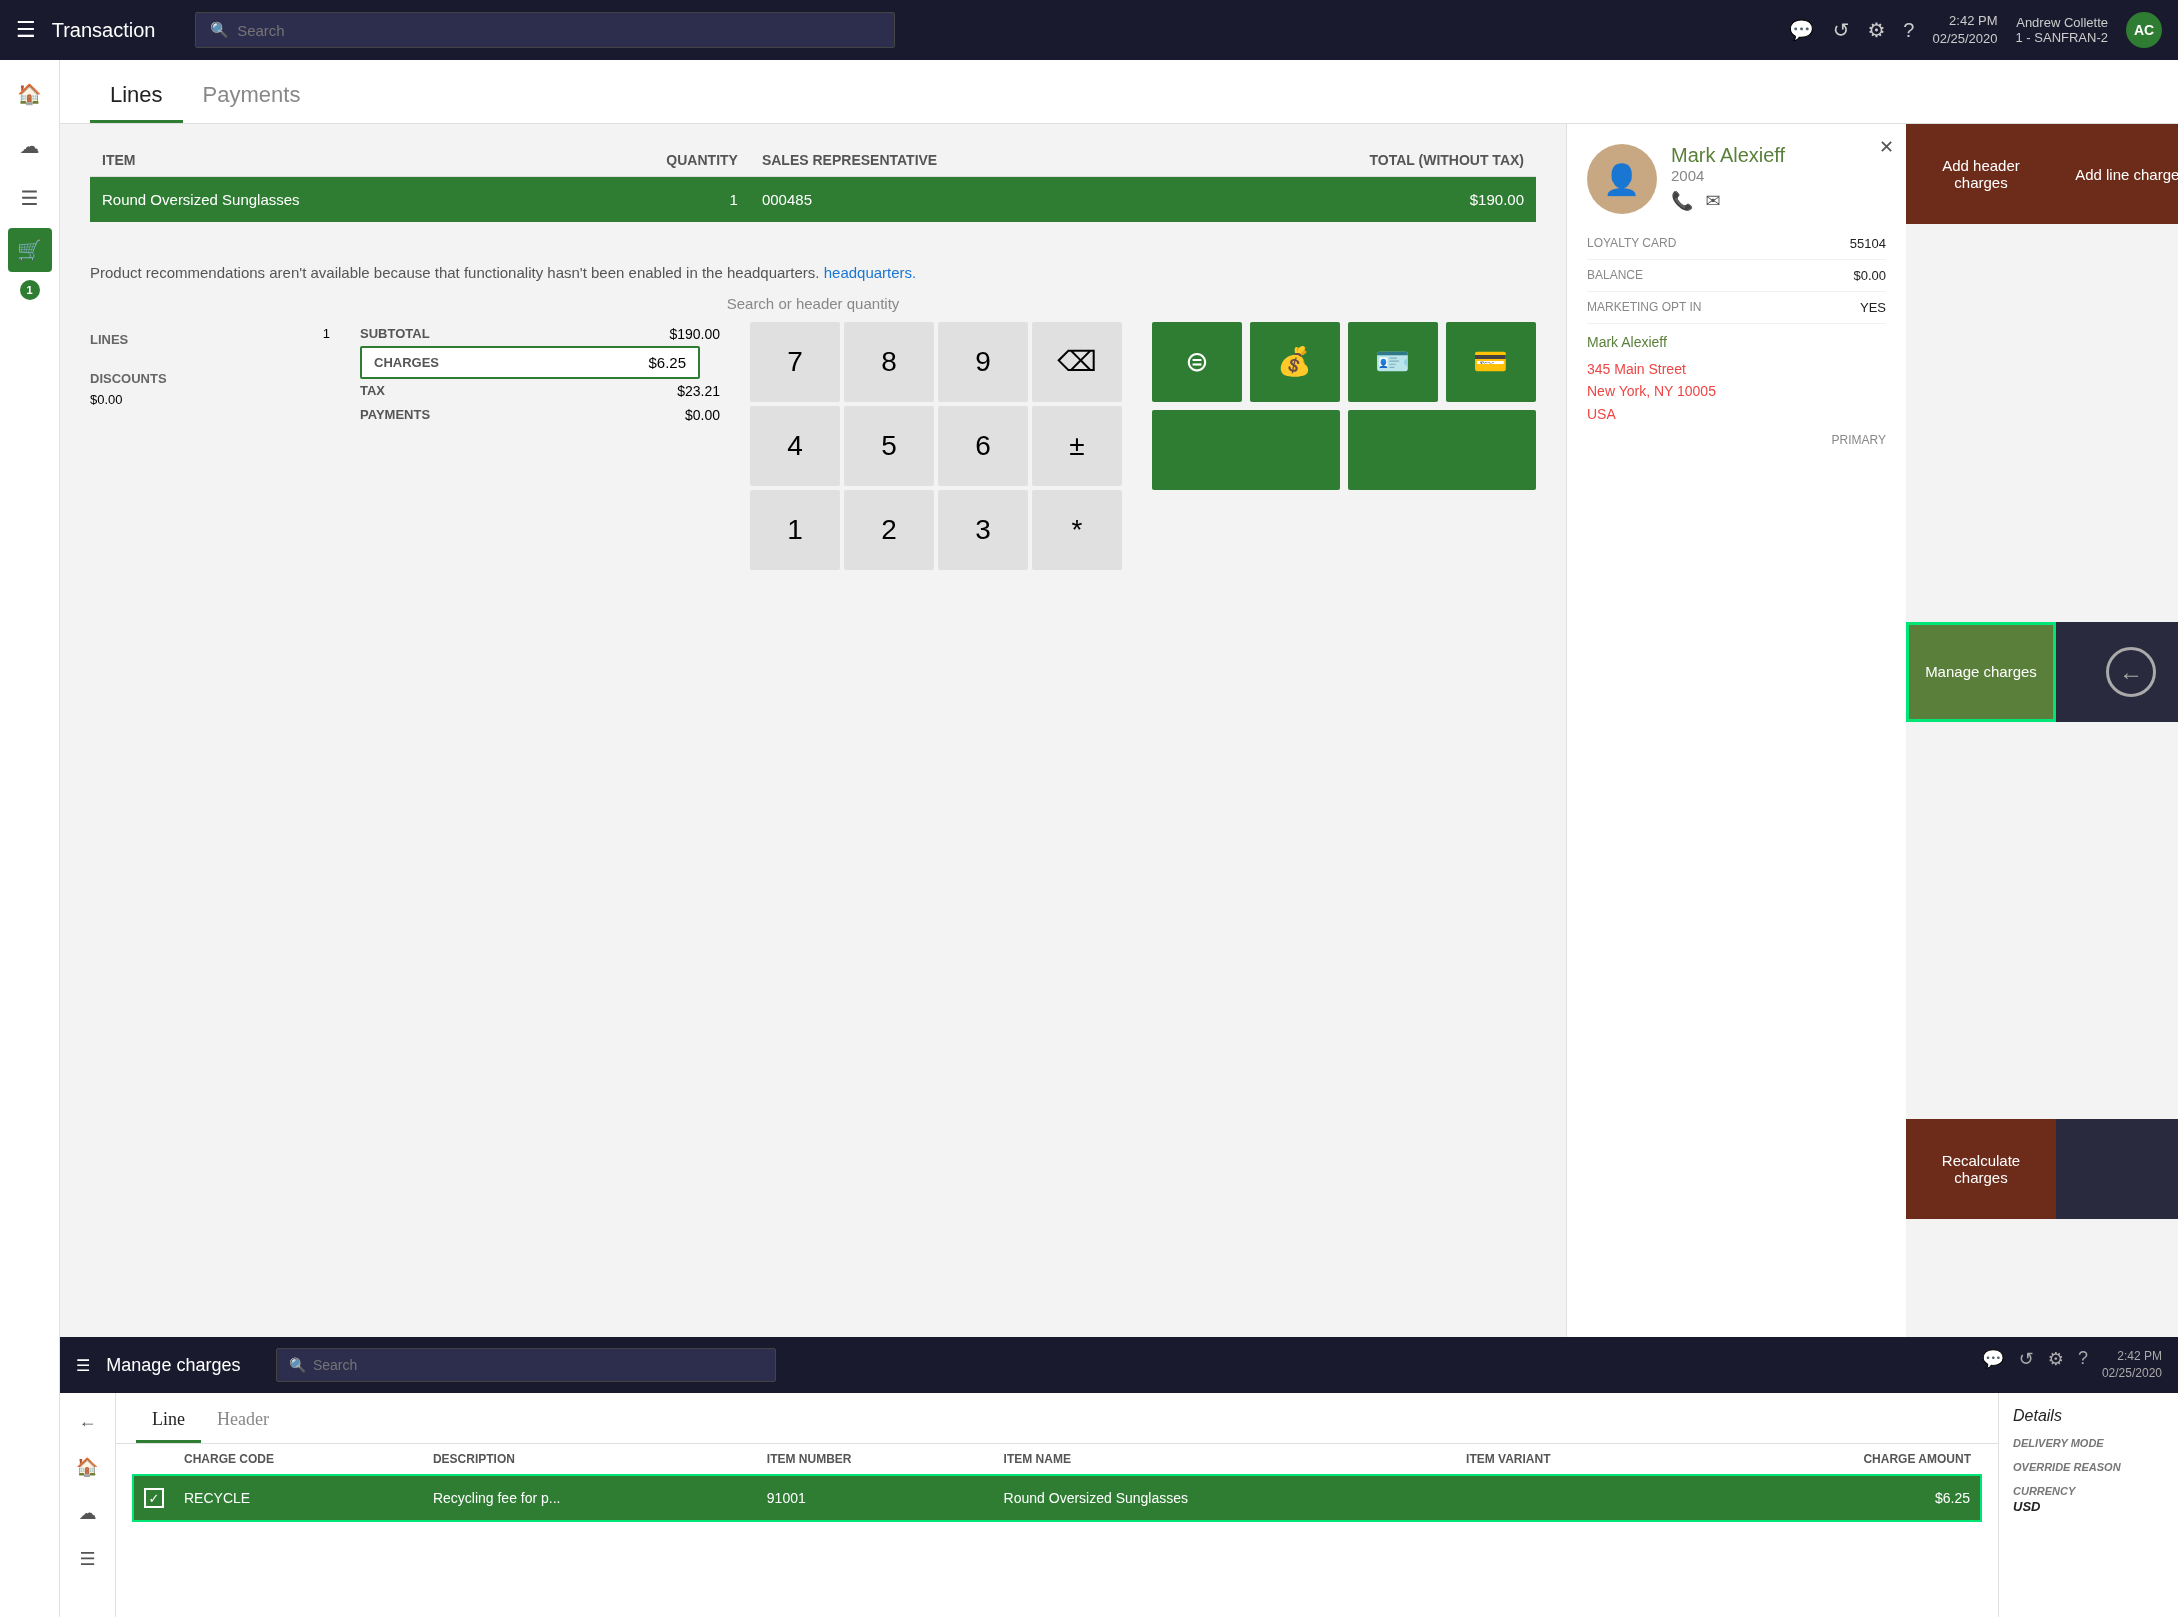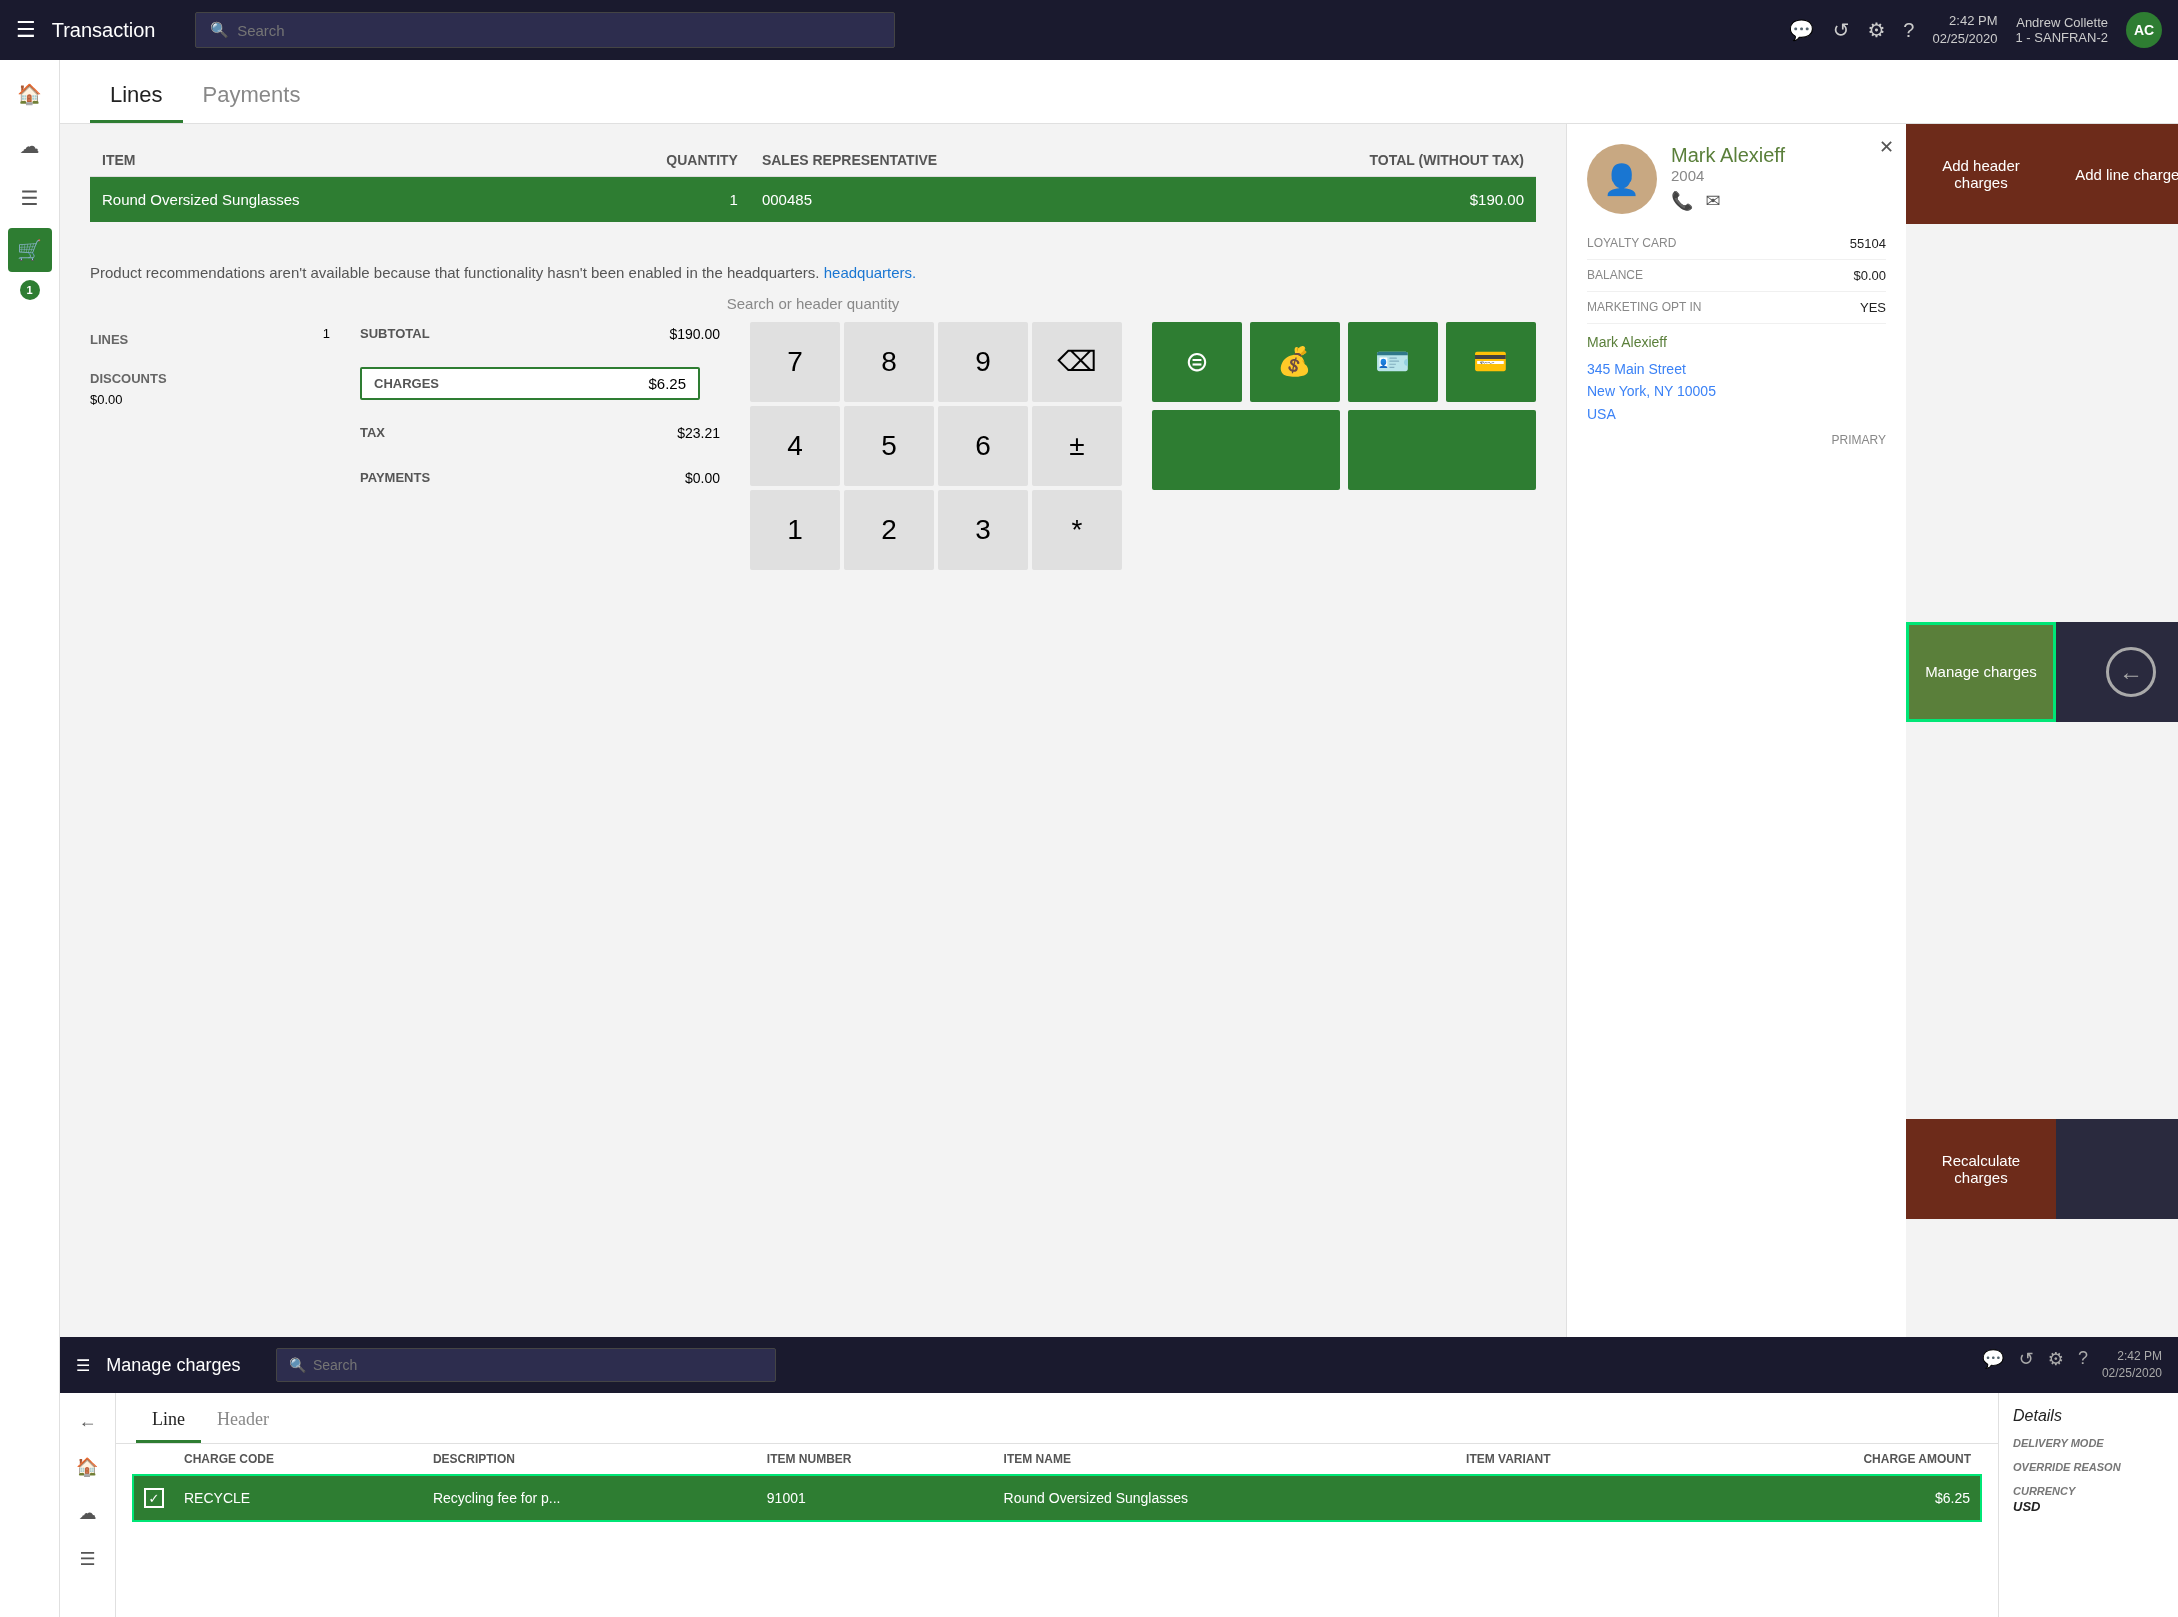--- a/index.html
+++ b/index.html
@@ -207,21 +207,21 @@
     .customer-id { font-size: 15px; color: #888; }
     .customer-actions { display: flex; gap: 12px; margin-top: 6px; font-size: 18px; color: #555; }
     .customer-info-row {
       display: flex; justify-content: space-between;
       padding: 8px 0; border-bottom: 1px solid #f0f0f0;
       font-size: 13px;
     }
     .customer-info-label { color: #888; text-transform: uppercase; font-size: 12px; }
     .customer-info-value { color: #222; font-weight: 500; }
     .customer-link { color: #5a7f3a; font-size: 14px; margin: 10px 0 6px; }
-    .customer-address { font-size: 14px; color: #3b82f6; line-height: 1.6; margin-top: 8px; }
+    .customer-address { font-size: 14px; color: #ef4444; line-height: 1.6; margin-top: 8px; }
     .customer-primary { font-size: 12px; color: #888; text-align: right; margin-top: 8px; text-transform: uppercase; }
 
     
     .right-actions {
       width: 300px;
       display: grid;
       grid-template-columns: 1fr 1fr;
       grid-template-rows: auto auto auto;
       gap: 0;
       flex-shrink: 0;
@@ -436,21 +436,21 @@
           <div style="display:flex;flex-direction:column;gap:4px;width:240px;">
             <div style="display:flex;justify-content:space-between;font-size:13px;padding:4px 0;">
               <span class="summary-label">LINES</span>
               <span>1</span>
             </div>
             <div style="display:flex;justify-content:flex-start;font-size:13px;padding:4px 0;flex-direction:column;">
               <span class="summary-label">DISCOUNTS</span>
               <span>$0.00</span>
             </div>
           </div>
-          <div style="display:flex;flex-direction:column;gap:21px;width:360px;">
+          <div style="display:flex;flex-direction:column;gap:0;width:360px;">
             <div class="subtotal-row">
               <span style="font-size:13px;font-weight:600;color:#555;text-transform:uppercase;">SUBTOTAL</span>
               <span style="font-size:14px;">$190.00</span>
             </div>
             <div class="summary-charges-box">
               <span style="font-size:13px;font-weight:700;color:#555;text-transform:uppercase;">CHARGES</span>
               <span style="font-size:15px;font-weight:500;">$6.25</span>
             </div>
             <div class="tax-row">
               <span style="font-size:13px;font-weight:600;color:#555;text-transform:uppercase;">TAX</span>

